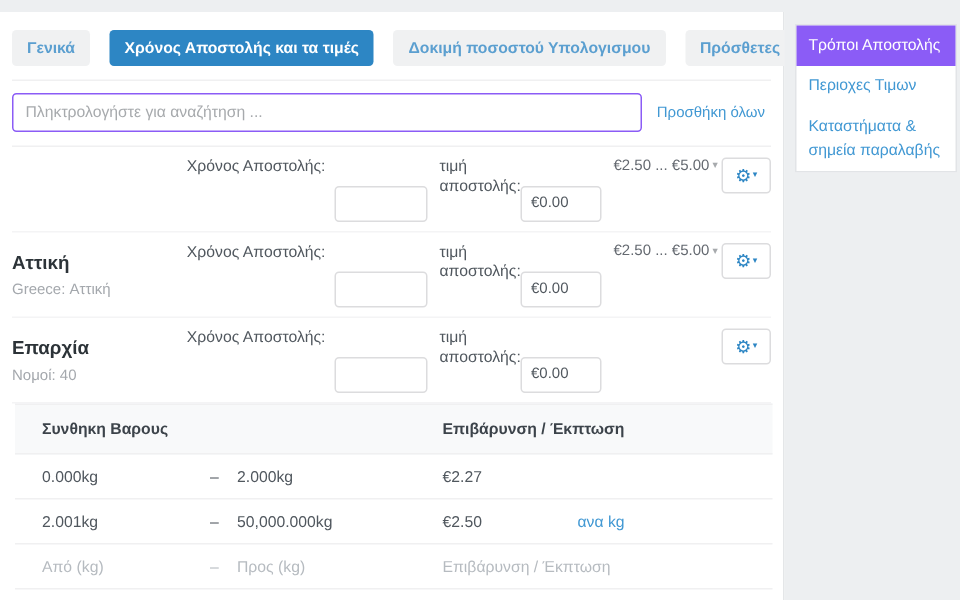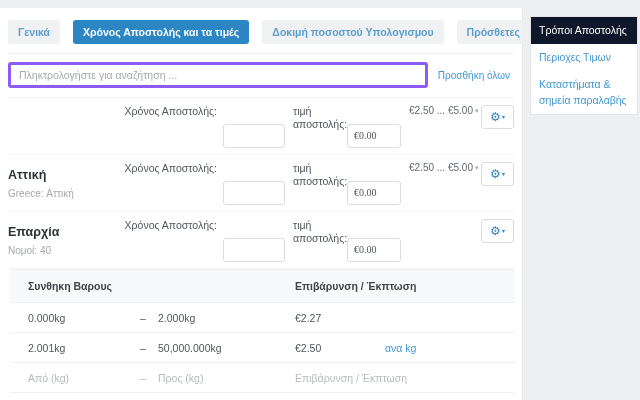--- a/index.html
+++ b/index.html
@@ -11,36 +11,36 @@
     padding:12px 8px 0 8px; }
   
   .tabs { display:flex; gap:13px; padding-bottom:9px; border-bottom:1px solid #f0f0f1; }
   .tab { font-size:10.5px; font-weight:700; padding:6px 10px; border-radius:3px;
     background:#f0f1f2; color:#5b9fd0; white-space:nowrap; cursor:pointer; border:none;
     font-family:"Liberation Sans", sans-serif; }
   .tab.active { background:#2d86c4; color:#fff; }
   
   .searchbar { display:flex; align-items:center; gap:10px; padding:8px 0 9px 0;
     border-bottom:1px solid #f0f0f1; }
-  .search-input { flex:1; height:26px; border:3px solid #8b5cf6; border-radius:3px;
+  .search-input { flex:1; height:26px; border:1px solid #8b5cf6; border-radius:3px;
     padding:0 8px; font-size:10.5px; color:#50575e; font-family:"Liberation Sans", sans-serif; }
   .search-input::placeholder { color:#a7aaad; }
   .addall { font-size:10px; color:#4198d3; white-space:nowrap; padding-right:4px;
     text-decoration:none; cursor:pointer; }
   
   .dest-row { display:flex; align-items:center; min-height:57px;
     border-bottom:1px solid #f4f4f5; padding:5px 0; }
   .dest-info { width:160px; }
   .dest-title { font-size:12.5px; font-weight:700; color:#2c3338; line-height:1.3; }
   .dest-sub { font-size:10px; color:#a4a8ad; margin-top:5px; }
   .dest-controls { display:flex; align-items:flex-start; margin-left:auto; }
   .ctl-label { font-size:10.5px; color:#50575e; white-space:nowrap; margin-right:6px; }
   .price-label { width:48px; white-space:normal; line-height:1.25; margin-left:8px; }
   .ctl-input { height:24px; border:1px solid #dcdcde; border-radius:3px; padding:0 6px;
-    font-size:10px; color:#50575e; font-family:Liberation Serif, serif;margin-top:19px; }
+    font-size:10px; color:#50575e; font-family:Liberation Sans, sans-serif;margin-top:19px; }
   .time-input { width:62px; }
   .price-input { width:54px; }
   .range { width:64px; margin-left:8px; font-size:10px; color:#646970;
     white-space:nowrap; cursor:pointer; }
   .range.ghost { visibility:hidden; }
   .range-caret { font-size:7px; color:#a7aaad; margin-left:2px; vertical-align:1px; }
   .gear-btn { width:33px; height:24px; margin-left:8px; border:1px solid #dcdcde;
     border-radius:3px; background:#fff; cursor:pointer; display:flex;
     align-items:center; justify-content:center; gap:1px; }
   .gear-glyph { color:#2d86c4; font-size:12px; line-height:1; }
@@ -58,21 +58,21 @@
   .per-link { color:#4198d3; text-decoration:none; cursor:pointer; }
   .wt-ph { color:#b6bbc0; }
   .ph-input { border:none; background:transparent; font-size:10.5px; width:95%;
     color:#b6bbc0; padding:0; font-family:"Liberation Sans", sans-serif; }
   .ph-input::placeholder { color:#b6bbc0; }
   
   .rightpanel { flex:1; background:#edeff1; padding:8px 2px 0 7px; }
   .sidebar-card { background:#fff; border:1px solid #e2e4e7; }
   .sb-item { font-size:10.5px; padding:6px 8px; color:#4198d3; line-height:1.45;
     cursor:pointer; }
-  .sb-item.active { background:#0f172a; color:#fff; }
+  .sb-item.active { background:#8b5cf6; color:#fff; }
 </style>
 </head>
 <body>
 
 <div class="topstrip"></div>
 <div class="content-row">
 
   <div class="main">
 
     <div class="tabs">

